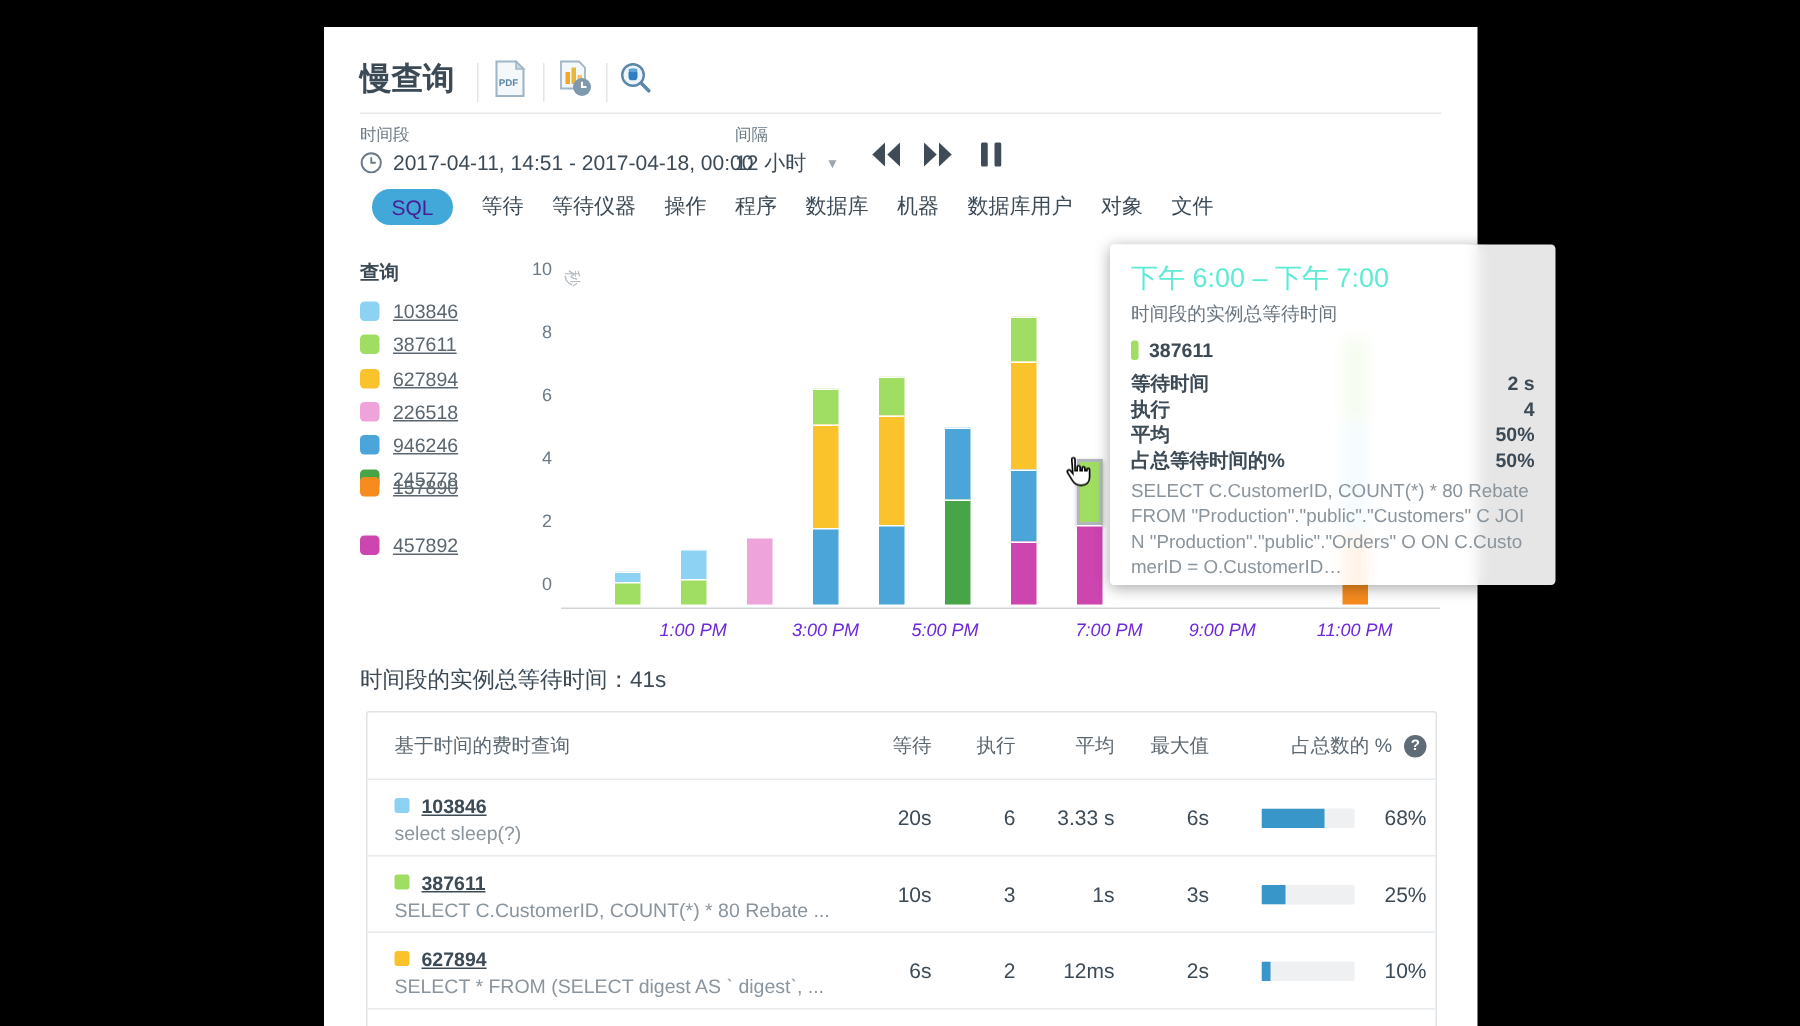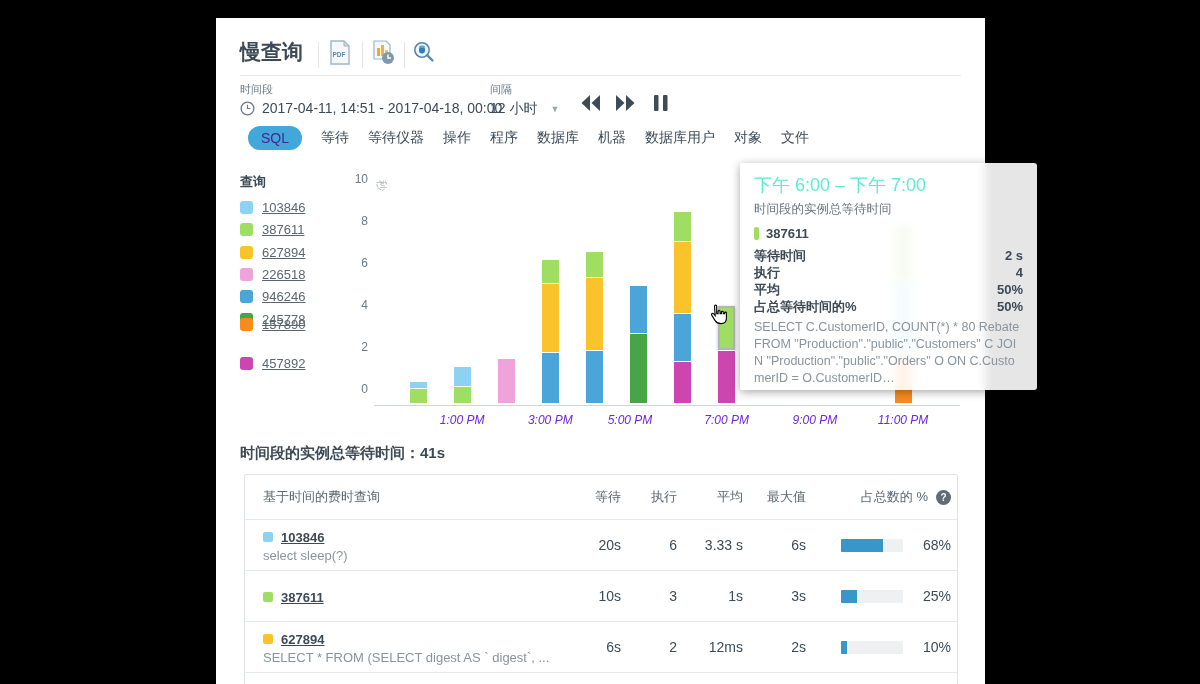--- a/index.html
+++ b/index.html
@@ -48,21 +48,21 @@
   }
   .tt-title{font-size:18px;color:#5eead4;}
   .tt-sub{font-size:12.5px;color:#68747e;margin-top:4px;}
   .tt-query{display:flex;align-items:center;margin-top:8px;}
   .tt-chip{width:5px;height:13px;border-radius:2px;margin-right:7px;}
   .tt-qid{font-size:13px;font-weight:bold;color:#3c4a56;}
   .tt-row{display:flex;justify-content:space-between;font-size:13px;color:#3c4a56;font-weight:bold;line-height:17px;}
   .tt-rows{margin-top:6px;}
   .tt-sql{margin-top:4px;font-size:12.5px;line-height:17px;color:#8a949c;word-break:break-all;}
   
-  .summary{position:absolute;left:24px;top:426px;font-size:15px;font-weight:bold;color:#3c4a56;}
+  .summary{position:absolute;left:24px;top:426px;font-size:15px;font-weight:normal;color:#3c4a56;}
   .qtable{position:absolute;left:28px;top:456px;width:712px;border:1px solid #dfe3e6;border-radius:2px;background:#fff;}
   .trow{display:grid;grid-template-columns:310px 66px 56px 66px 63px auto;align-items:center;}
   .thead{height:44px;}
   .th{font-size:13px;color:#5b6770;text-align:right;}
   .th.first{text-align:left;padding-left:18px;}
   .th.last{display:flex;align-items:center;justify-content:flex-end;gap:8px;padding-right:6px;}
   .help-icon{width:15px;height:15px;border-radius:50%;background:#5f6b76;color:#fff;font-size:10px;font-weight:bold;
     display:flex;align-items:center;justify-content:center;cursor:pointer;}
   .tbody-row{border-top:1px solid #e7eaec;height:50px;cursor:pointer;}
   .cell-num{font-size:14px;color:#3c4a56;text-align:right;}
@@ -200,21 +200,21 @@
   <div id="chart">
       <div class="ytick" style="left: 122px; top: 364px;">0</div>
       <div class="ytick" style="left: 122px; top: 322px;">2</div>
       <div class="ytick" style="left: 122px; top: 280px;">4</div>
       <div class="ytick" style="left: 122px; top: 238px;">6</div>
       <div class="ytick" style="left: 122px; top: 196px;">8</div>
       <div class="ytick" style="left: 122px; top: 154px;">10</div>
       <div class="xtick" style="left: 211.1px;">1:00 PM</div>
       <div class="xtick" style="left: 299.3px;">3:00 PM</div>
       <div class="xtick" style="left: 379px;">5:00 PM</div>
-      <div class="xtick" style="left: 475.7px;">7:00 PM</div>
+      <div class="xtick" style="left: 475.7px; text-align: right;">7:00 PM</div>
       <div class="xtick" style="left: 563.9px;">9:00 PM</div>
       <div class="xtick" style="left: 652.1px;">11:00 PM</div>
       <div class="bar" style="left: 193.5px; top: 363px; height: 22px;">
         <div class="seg" style="height: 7px; background: rgb(141, 210, 242);"></div>
         <div class="seg" style="height: 15px; background: rgb(160, 222, 99);"></div>
       </div>
       <div class="bar" style="left: 237.6px; top: 348px; height: 37px;">
         <div class="seg" style="height: 20px; background: rgb(141, 210, 242);"></div>
         <div class="seg" style="height: 17px; background: rgb(160, 222, 99);"></div>
       </div>
@@ -287,20 +287,21 @@
             </div>
             <span class="pct-label">68%</span>
           </div>
         </div>
         <div class="trow tbody-row">
           <div class="name-cell">
             <div class="name-line">
               <span class="row-chip" style="background: rgb(160, 222, 99);"></span>
               <span class="row-link">387611</span>
             </div>
+            <div class="row-sql">SELECT C.CustomerID, COUNT(*) * 80 Rebate ...</div>
           </div>
           <div class="cell-num">10s</div>
           <div class="cell-num">3</div>
           <div class="cell-num">1s</div>
           <div class="cell-num">3s</div>
           <div class="pct-cell">
             <div class="pbar">
               <div class="pbar-fill" style="width: 25%;"></div>
             </div>
             <span class="pct-label">25%</span>

